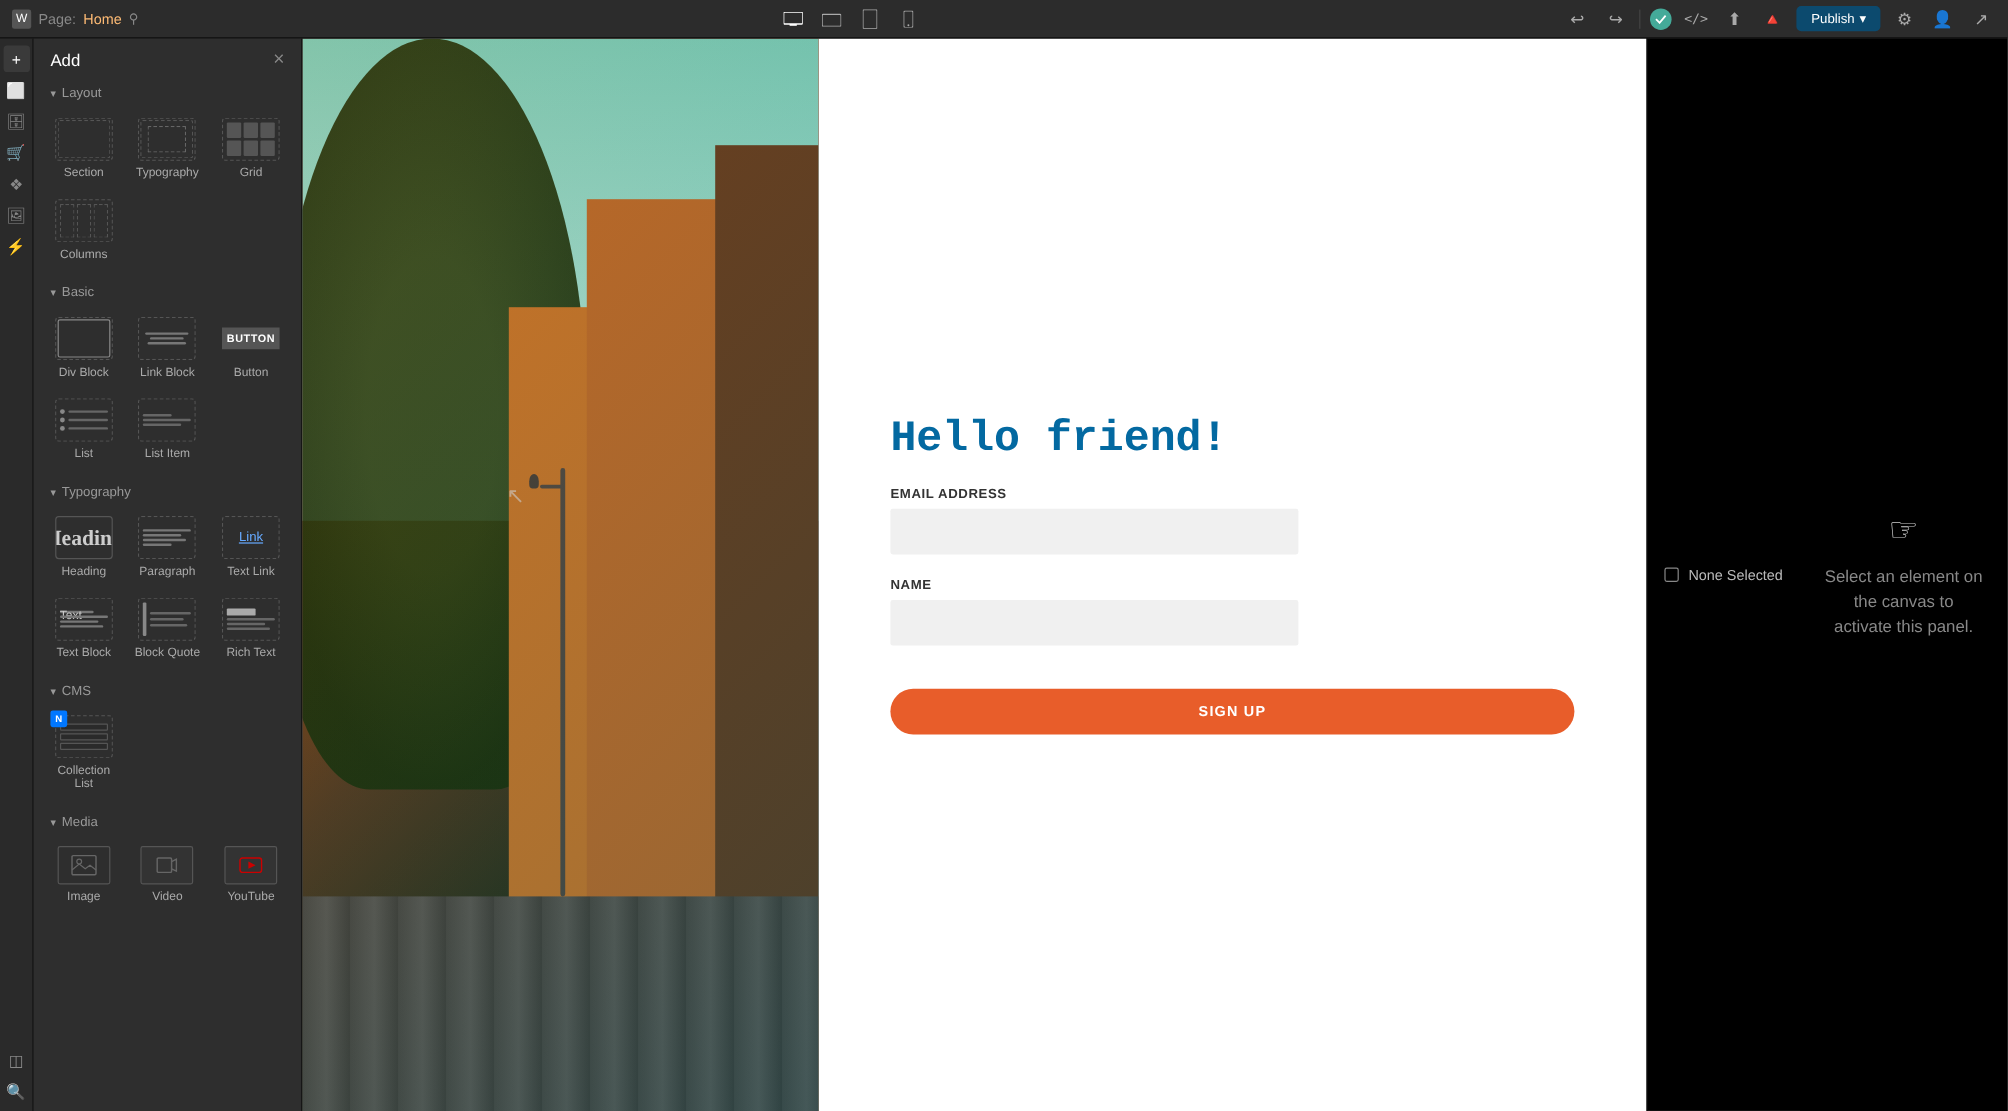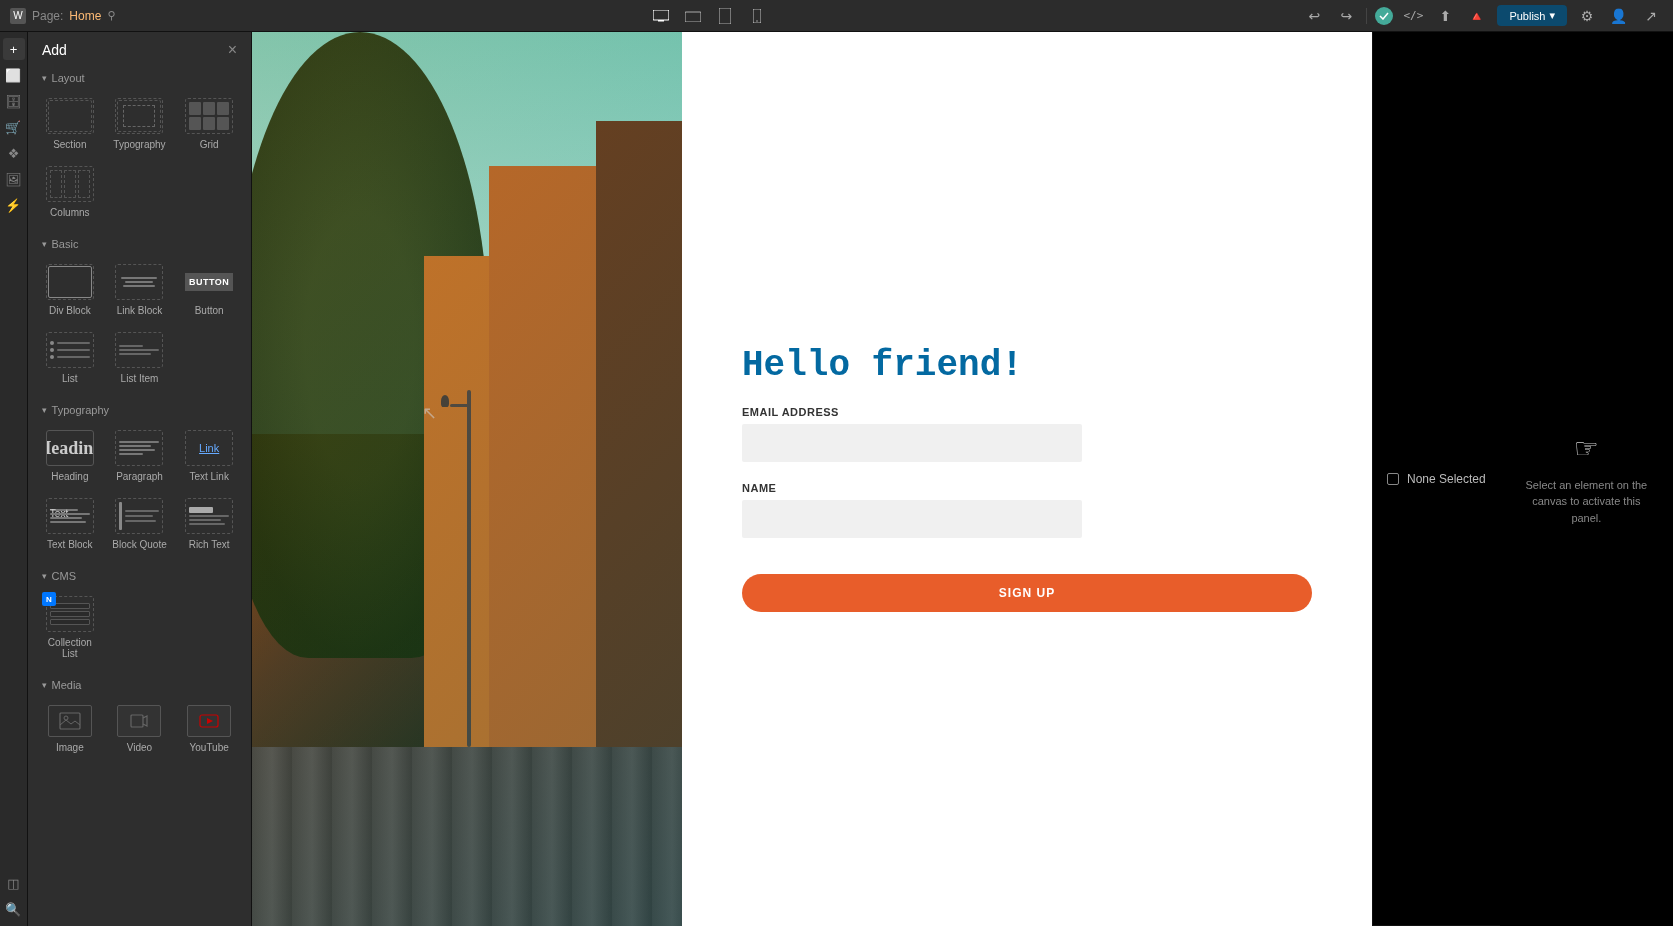--- a/index.html
+++ b/index.html
@@ -115,21 +115,21 @@
     
     .right-panel { width: 301px; background: #000000; border-left: 1px solid #111; display: flex; flex-direction: row; flex-shrink: 0; }
     .right-panel-header { padding: 10px 14px; display: flex; align-items: center; gap: 8px; border-bottom: 1px solid #111; }
     .checkbox-none { width: 12px; height: 12px; border: 1.5px solid #888; border-radius: 2px; flex-shrink: 0; }
     .none-selected-label { font-size: 12px; color: #bbb; }
     .selector-section { padding: 10px 14px; border-bottom: 1px solid #111; }
     .selector-label { font-size: 10px; color: #888; margin-bottom: 6px; }
     .selector-value { font-size: 12px; color: #888; background: #252525; border-radius: 3px; padding: 4px 8px; }
     .empty-state { flex: 1; display: flex; flex-direction: column; align-items: center; justify-content: center; gap: 12px; padding: 20px; }
     .hand-icon { font-size: 28px; }
-    .empty-state-text { font-size: 11px; color: #888; text-align: center; line-height: 1.5; }
+    .empty-state-text { font-size: 14px; color: #888; text-align: center; line-height: 1.5; }
 
     
     .cms-new-tag { width: 14px; height: 14px; background: #0077ff; border-radius: 2px; display: flex; align-items: center; justify-content: center; font-size: 8px; color: #fff; font-weight: bold; }
   </style>
 </head>
 <body>
 
 <div class="top-bar">
   <div class="top-bar-left">
     <div class="top-bar-logo">W</div>

